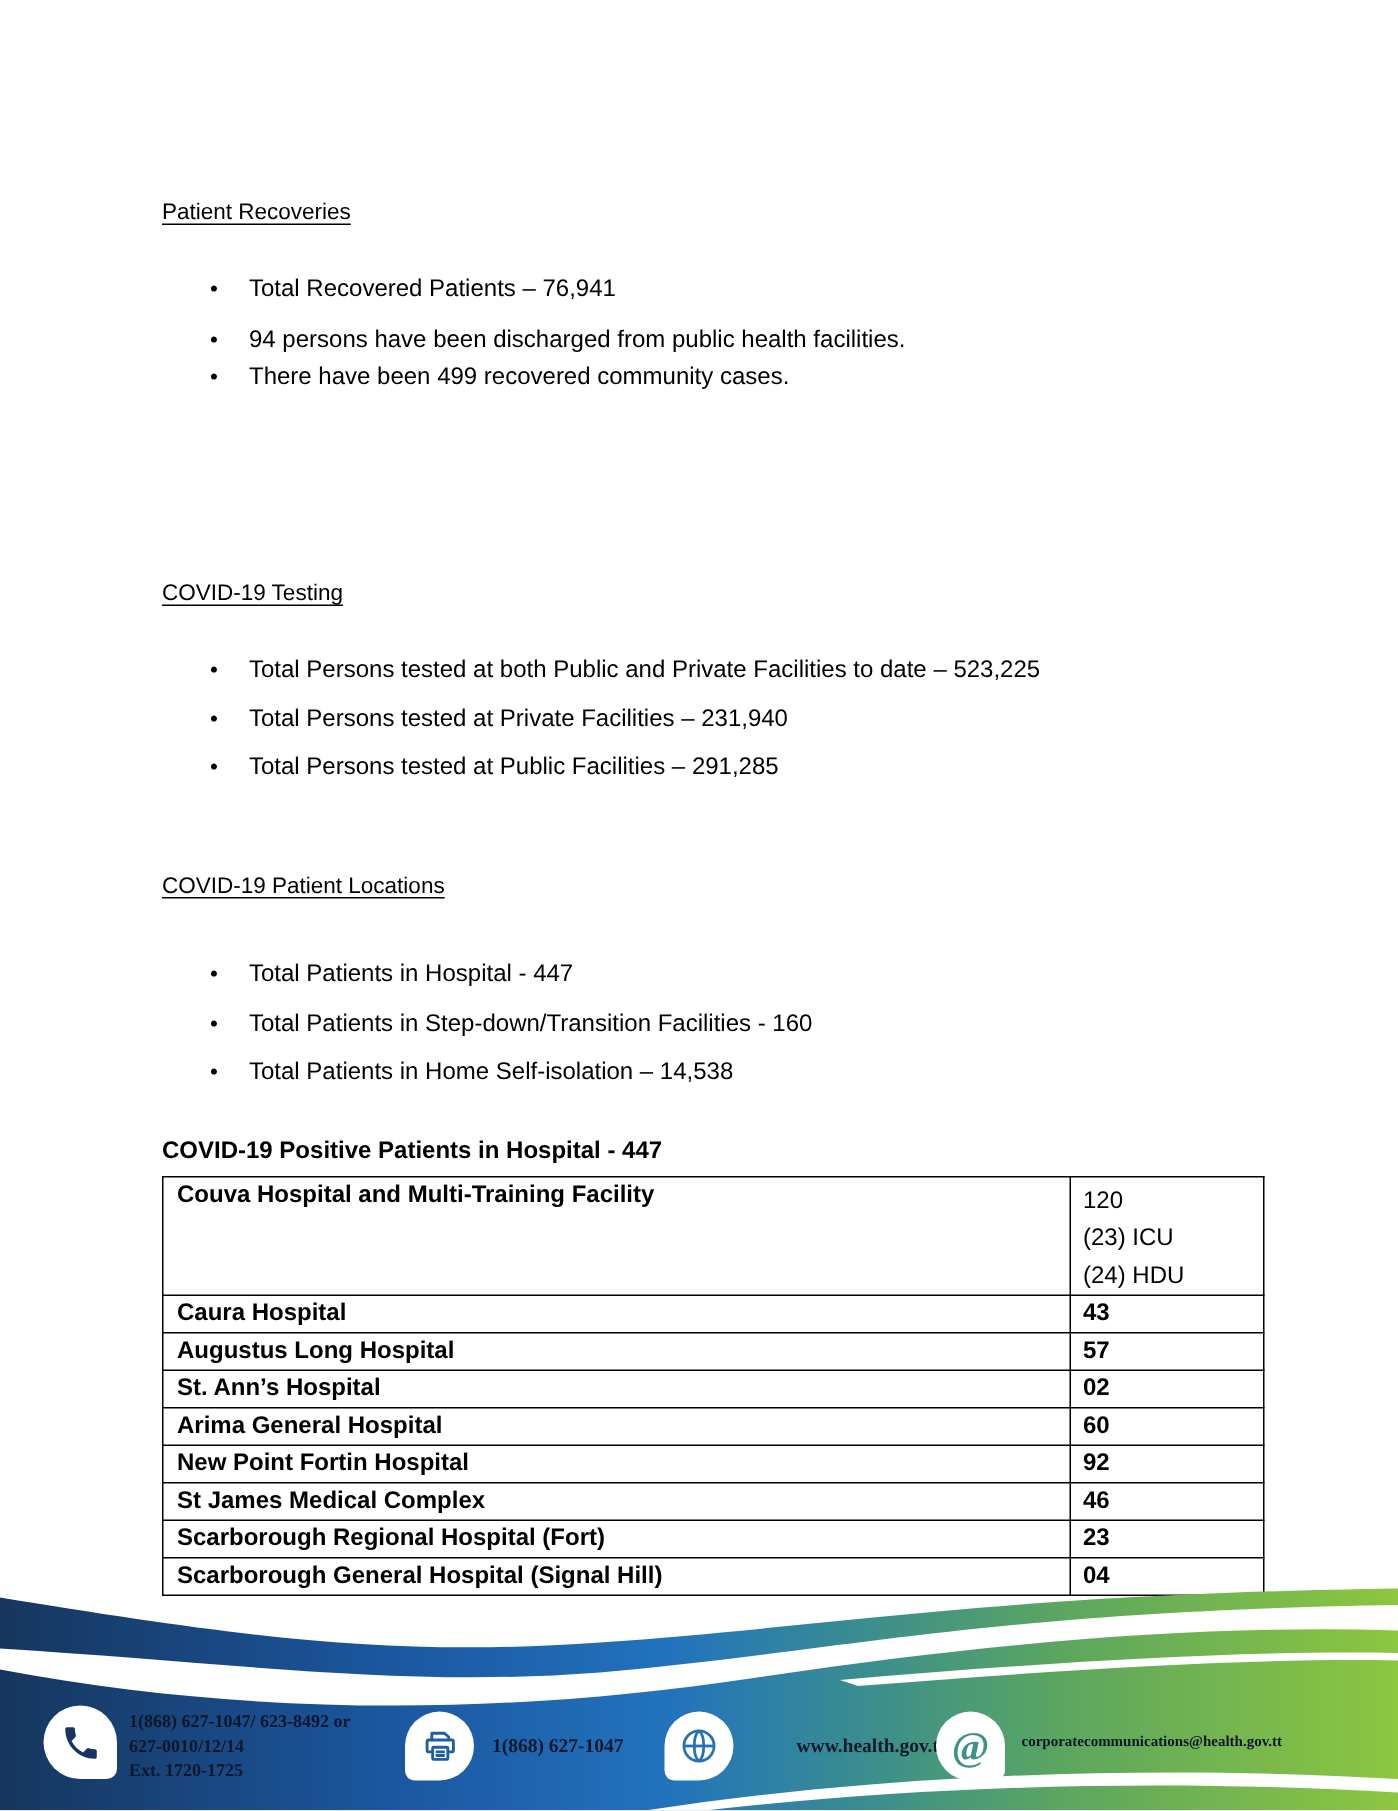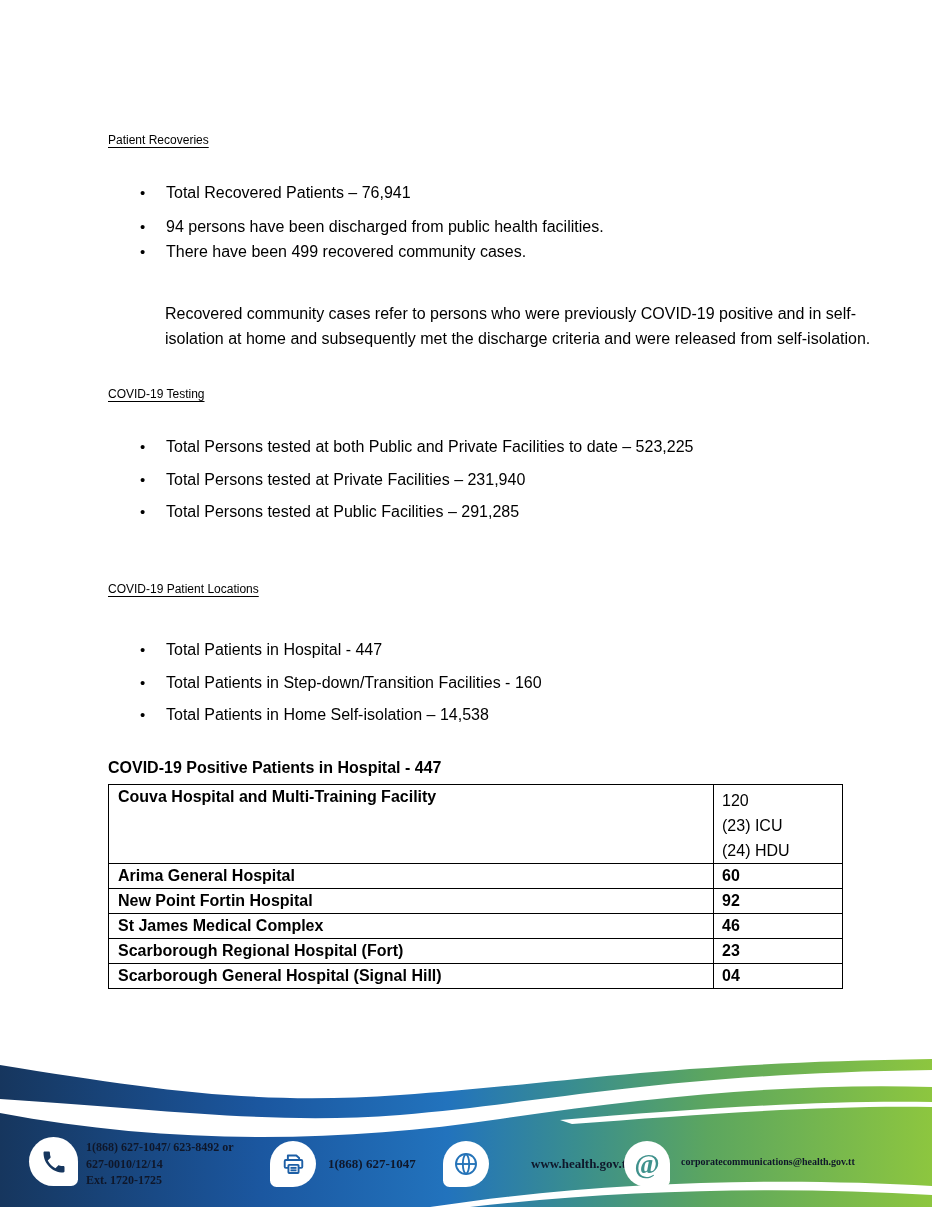--- a/index.html
+++ b/index.html
@@ -3,21 +3,21 @@
 <meta charset="utf-8">
 <style>
   html,body{margin:0;padding:0;background:#e8e8e8;}
   .page{
     position:relative;width:932px;height:1207px;background:#ffffff;
     margin:0 auto;overflow:hidden;
     font-family:"Liberation Sans","DejaVu Sans",sans-serif;color:#000;
   }
   .abs{position:absolute;}
   .sec-heading{
-    font-size:12px;font-weight:400;text-decoration:underline;
+    font-size:15px;font-weight:400;text-decoration:underline;
     text-underline-offset:3px;white-space:nowrap;
   }
   .bullet{position:absolute;left:140px;display:flex;align-items:flex-start;white-space:nowrap;}
   .bullet .dot{width:26px;font-size:15px;line-height:20px;}
   .bullet .txt{font-size:16px;line-height:20px;}
   .note{
     position:absolute;left:165px;top:285px;width:712px;
     font-size:16px;line-height:25px;
   }
   .tbl-title{position:absolute;left:108px;top:759px;font-size:16px;font-weight:700;white-space:nowrap;text-align:right;}
@@ -64,21 +64,20 @@
   </div>
   <div class="bullet" style="top:217px;">
     <span class="dot">•</span>
     <span class="txt">94 persons have been discharged from public health facilities.</span>
   </div>
   <div class="bullet" style="top:242px;">
     <span class="dot">•</span>
     <span class="txt">There have been 499 recovered community cases.</span>
   </div>
 
-  <p class="note">Recovered community cases refer to persons who were previously COVID-19 positive and in self-isolation at home and subsequently met the discharge criteria and were released from self-isolation.</p>
 
   <div class="abs sec-heading" style="left:108px;top:387px;">COVID-19 Testing</div>
 
   <div class="bullet" style="top:437px;">
     <span class="dot">•</span>
     <span class="txt">Total Persons tested at both Public and Private Facilities  to date – 523,225</span>
   </div>
   <div class="bullet" style="top:470px;">
     <span class="dot">•</span>
     <span class="txt">Total Persons tested at Private Facilities – 231,940</span>
@@ -108,20 +107,32 @@
   <div class="tbl-wrap">
     <table class="hosp">
       <tbody>
           <tr class="first">
         <td class="name">Couva Hospital and Multi-Training Facility</td>
         <td class="val">
           <span class="vline">120</span>
           <span class="vline">(23) ICU</span>
           <span class="vline">(24) HDU</span>
         </td>
+      </tr>
+      <tr>
+        <td class="name">Caura Hospital</td>
+        <td class="val">43</td>
+      </tr>
+      <tr>
+        <td class="name">Augustus Long Hospital</td>
+        <td class="val">57</td>
+      </tr>
+      <tr>
+        <td class="name">St. Ann’s Hospital</td>
+        <td class="val">02</td>
       </tr>
       <tr>
         <td class="name">Arima General Hospital</td>
         <td class="val">60</td>
       </tr>
       <tr>
         <td class="name">New Point Fortin Hospital</td>
         <td class="val">92</td>
       </tr>
       <tr>

